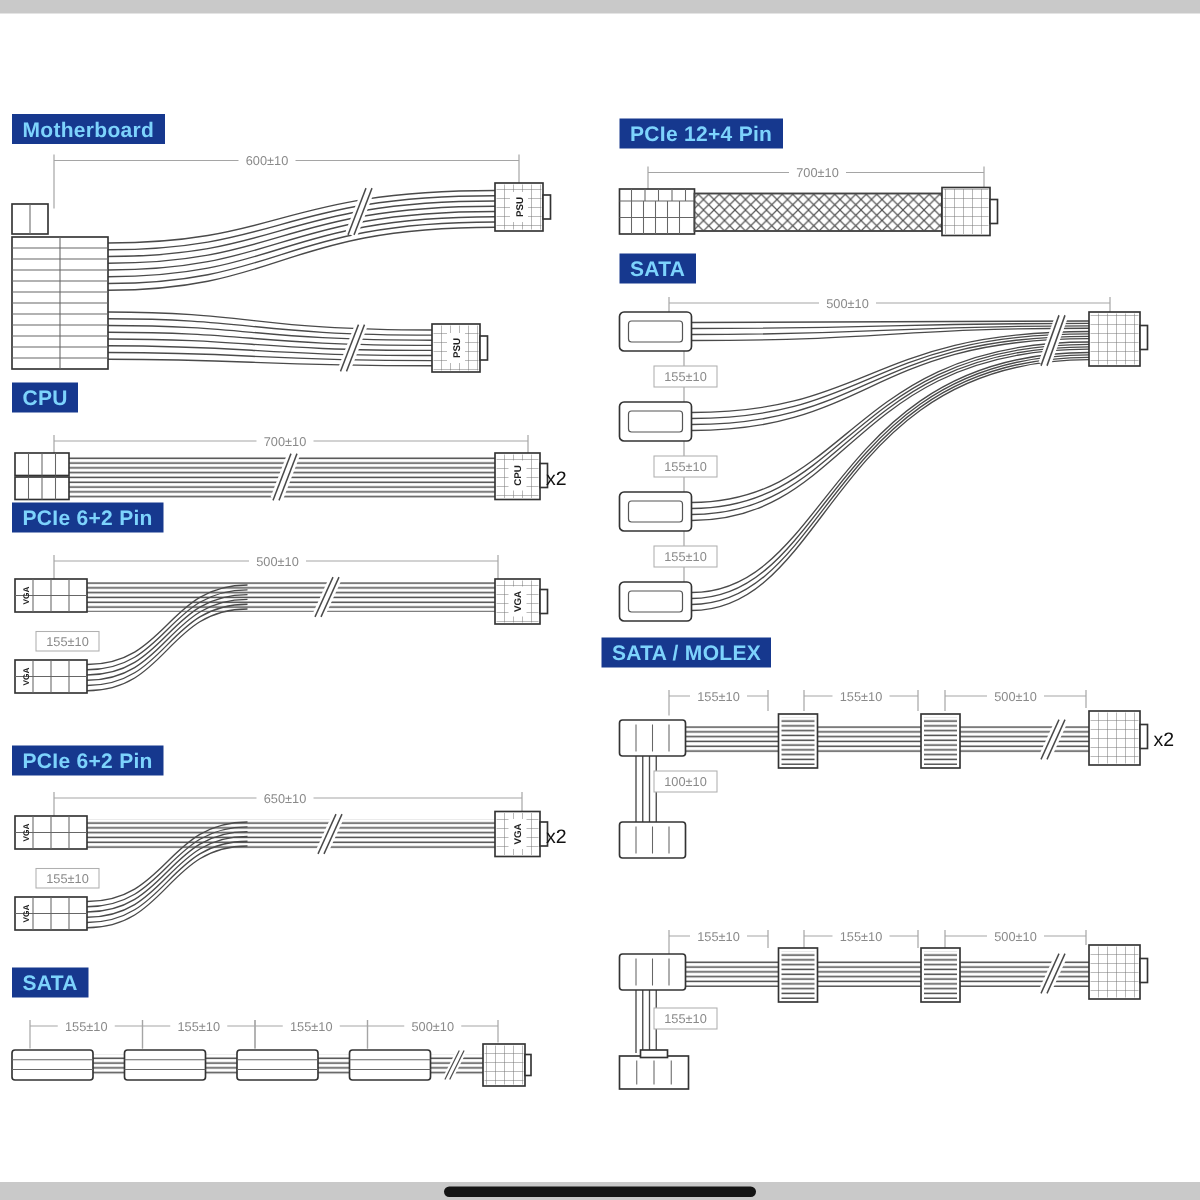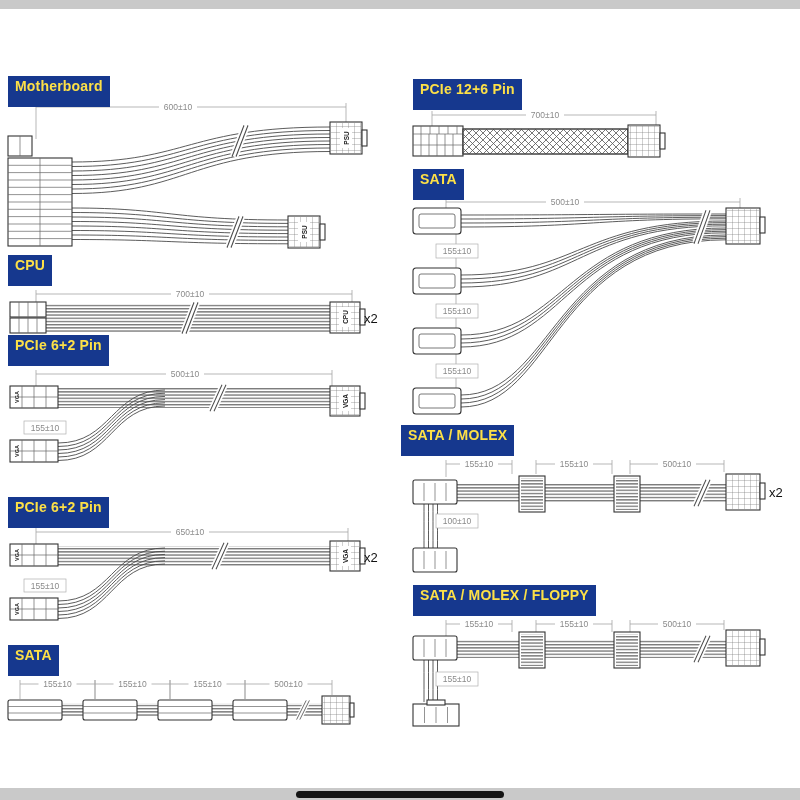--- a/index.html
+++ b/index.html
@@ -3,22 +3,22 @@
 <meta charset="utf-8">
 <style>
   html,body{margin:0;padding:0;background:#fff;}
   .page{position:relative;width:800px;height:800px;background:#fff;overflow:hidden;
         font-family:"Liberation Sans",sans-serif;}
   .strip{position:absolute;left:0;width:800px;background:#c9c9c9;}
   .strip.top{top:0;height:9px;}
   .strip.bot{top:788px;height:12px;}
   .bottombar{position:absolute;left:296px;top:791px;width:208px;height:7px;
              background:#141414;border-radius:3.5px;}
-  .lbl{position:absolute;background:#16388e;color:#fde047;font-weight:bold;font-size:14px;
-       line-height:17px;padding:2px 7px 12px;letter-spacing:.2px;white-space:nowrap;}
+  .lbl{position:absolute;background:#16388e;color:#7dd3fc;font-weight:bold;font-size:14px;
+       line-height:17px;padding:2px 7px 1px;letter-spacing:.2px;white-space:nowrap;}
   svg{position:absolute;left:0;top:0;}
   .conn{fill:#fff;stroke:#333;stroke-width:1.1;}
   .pin{fill:none;stroke:#666;stroke-width:0.7;}
   .dimln{stroke:#a5a5a5;stroke-width:0.8;}
   [data-dim] text,[data-dimbox] text{font-size:8.5px;fill:#8a8a8a;text-anchor:middle;
        font-family:"Liberation Sans",sans-serif;}
   text.connlbl{font-size:6.5px;font-weight:bold;fill:#222;text-anchor:middle;
        font-family:"Liberation Sans",sans-serif;}
   text.connlbl2{font-size:5.5px;font-weight:bold;fill:#222;text-anchor:middle;
        font-family:"Liberation Sans",sans-serif;}
@@ -424,21 +424,20 @@
         </g>
       <use href="#floppy" x="413" y="704"></use>
     </g>
   </svg>
 
   <div class="lbl" style="left:8px;top:76px">Motherboard</div>
   <div class="lbl" style="left:8px;top:255px">CPU</div>
   <div class="lbl" style="left:8px;top:335px">PCIe 6+2 Pin</div>
   <div class="lbl" style="left:8px;top:497px">PCIe 6+2 Pin</div>
   <div class="lbl" style="left:8px;top:645px">SATA</div>
-  <div class="lbl" style="left:413px;top:79px">PCIe 12+6 Pin</div>
+  <div class="lbl" style="left:413px;top:79px">PCIe 12+4 Pin</div>
   <div class="lbl" style="left:413px;top:169px">SATA</div>
   <div class="lbl" style="left:401px;top:425px">SATA / MOLEX</div>
-  <div class="lbl" style="left:413px;top:585px">SATA / MOLEX / FLOPPY</div>
 
   <div class="strip top"></div>
   <div class="strip bot"></div>
   <div class="bottombar"></div>
 </div>
 
 </body></html>

